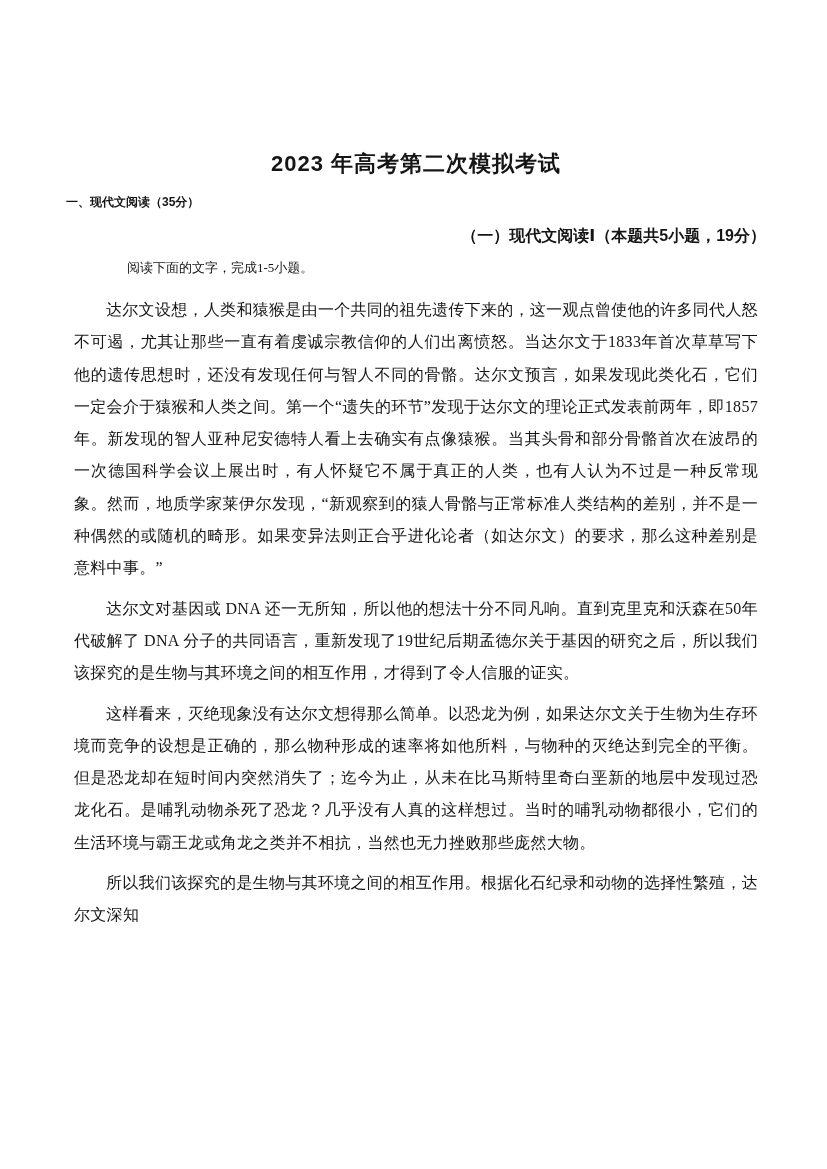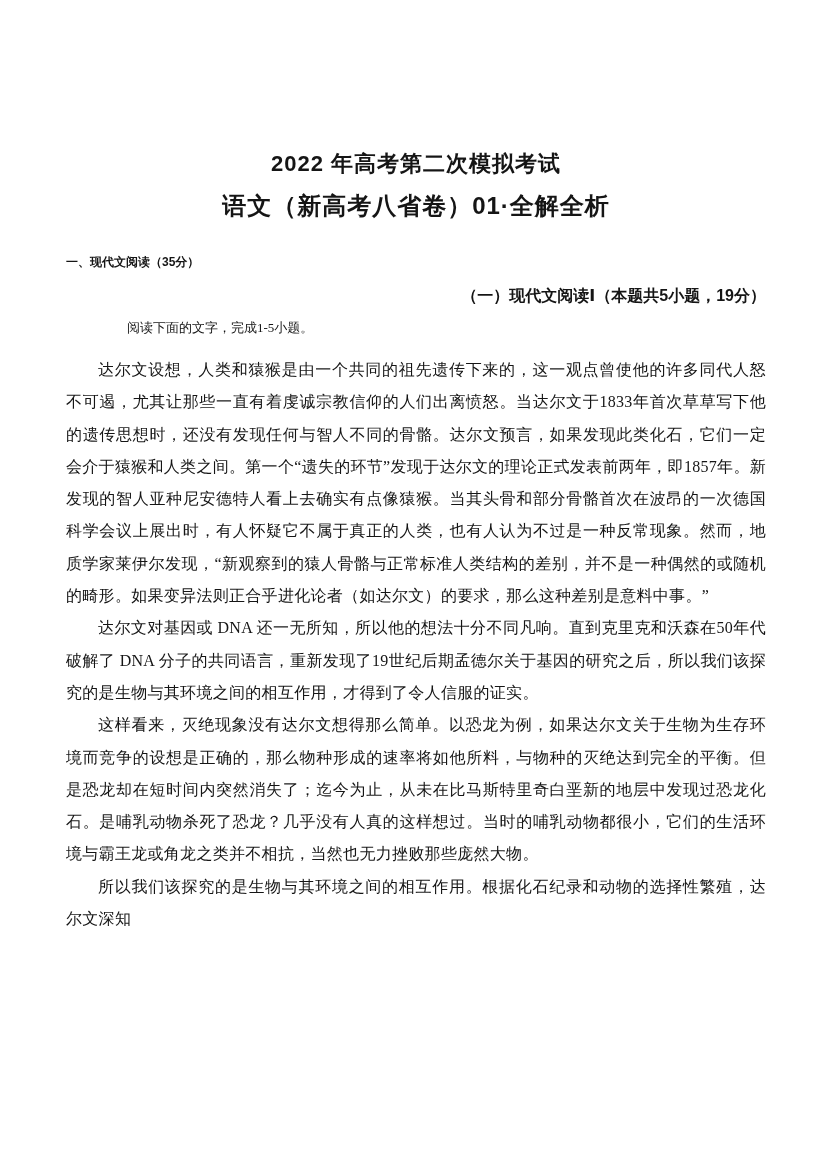--- a/index.html
+++ b/index.html
@@ -58,31 +58,30 @@
     line-height: 20px;
     margin: 0 0 16px 0;
     padding-left: 61px;
   }
   .passage p {
     font-size: 16px;
     line-height: 32.3px;
     letter-spacing: 0.3px;
     text-indent: 2em;
     text-align: justify;
-    margin: 0;
+    margin: 8px;
   }
 </style>
 </head>
 <body>
 
 <div class="page">
 
-  <h1 class="doc-title line1">2022 年高考第二次模拟考试</h1>
+  <h1 class="doc-title line1">2023 年高考第二次模拟考试</h1>
 
-  <h1 class="doc-title line2">语文（新高考八省卷）01·全解全析</h1>
 
   <h2 class="section-heading">一、现代文阅读（35分）</h2>
 
   <h3 class="subsection-heading">（一）现代文阅读Ⅰ（本题共5小题，19分）</h3>
 
   <p class="instruction">阅读下面的文字，完成1-5小题。</p>
 
   <div class="passage">
     <p>达尔文设想，人类和猿猴是由一个共同的祖先遗传下来的，这一观点曾使他的许多同代人怒不可遏，尤其让那些一直有着虔诚宗教信仰的人们出离愤怒。当达尔文于1833年首次草草写下他的遗传思想时，还没有发现任何与智人不同的骨骼。达尔文预言，如果发现此类化石，它们一定会介于猿猴和人类之间。第一个“遗失的环节”发现于达尔文的理论正式发表前两年，即1857年。新发现的智人亚种尼安德特人看上去确实有点像猿猴。当其头骨和部分骨骼首次在波昂的一次德国科学会议上展出时，有人怀疑它不属于真正的人类，也有人认为不过是一种反常现象。然而，地质学家莱伊尔发现，“新观察到的猿人骨骼与正常标准人类结构的差别，并不是一种偶然的或随机的畸形。如果变异法则正合乎进化论者（如达尔文）的要求，那么这种差别是意料中事。”</p>
     <p>达尔文对基因或 DNA 还一无所知，所以他的想法十分不同凡响。直到克里克和沃森在50年代破解了 DNA 分子的共同语言，重新发现了19世纪后期孟德尔关于基因的研究之后，所以我们该探究的是生物与其环境之间的相互作用，才得到了令人信服的证实。</p>

